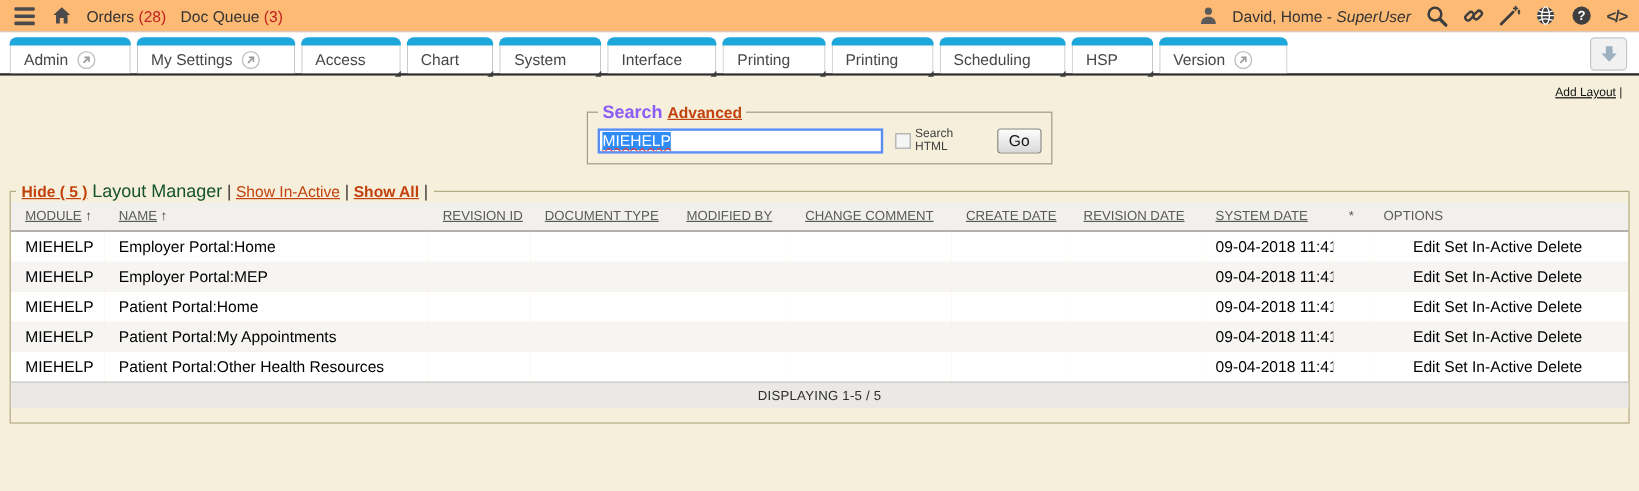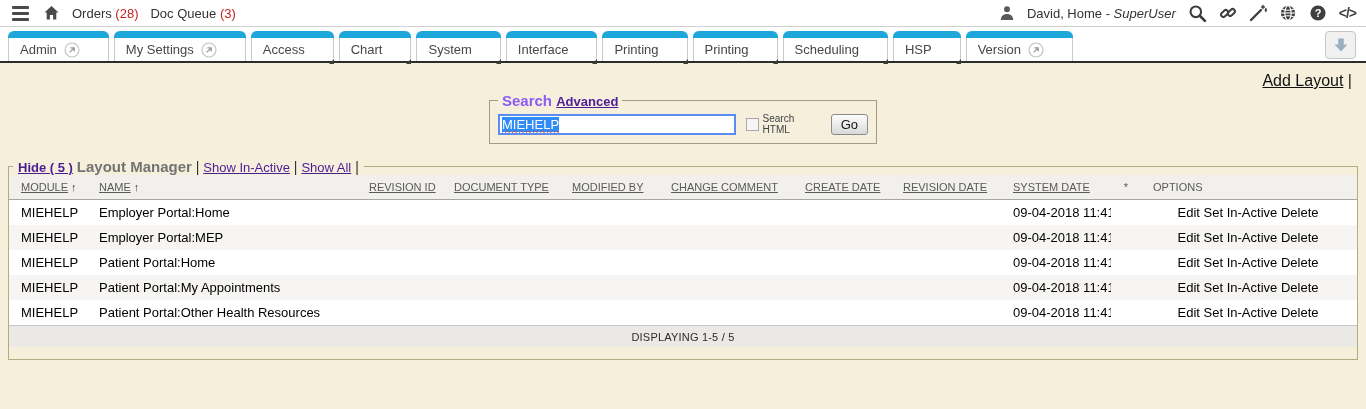--- a/index.html
+++ b/index.html
@@ -4,21 +4,21 @@
 <style>
   * { box-sizing: border-box; }
   html,body { margin:0; padding:0; }
   body {
     width:1366px; height:409px; overflow:hidden;
     font-family:"Liberation Sans", sans-serif;
     background:#f5efdc;
   }
   
   .topbar {
-    height:27px; background:#ffffff; border-bottom:1px solid #cfcfcf;
+    height:27px; background:#fdba74; border-bottom:1px solid #cfcfcf;
     display:flex; align-items:center; padding:0 10px; font-size:13px; color:#333;
   }
   .topbar .left, .topbar .right { display:flex; align-items:center; gap:12px; }
   .topbar .right { margin-left:auto; }
   .hamburger { display:flex; flex-direction:column; gap:3px; cursor:pointer; padding:2px 2px; }
   .hamburger span { display:block; width:17px; height:3px; background:#4a4a4a; border-radius:1px; }
   .nav-link { cursor:pointer; white-space:nowrap; }
   .count { color:#c32222; }
   .user-role { font-style:italic; }
   .tb-icon { display:inline-flex; align-items:center; cursor:pointer; }
@@ -44,48 +44,48 @@
     content:""; position:absolute; right:-1px; bottom:-3px;
     width:0; height:0; border-left:5px solid transparent; border-bottom:5px solid #3c3c3c;
   }
   .launch-icon { display:inline-flex; }
   .pulldown-btn {
     position:absolute; right:10px; top:4px; width:31px; height:28px;
     background:#f1f1f1; border:1px solid #c6c6c6; border-radius:4px;
     display:flex; align-items:center; justify-content:center; cursor:pointer;
   }
   
-  .add-layout-row { text-align:right; padding:9px 14px 2px 0; font-size:16px; color:#222; }
+  .add-layout-row { text-align:right; padding:9px 14px 2px 0; font-size:10px; color:#222; }
   .add-layout-row a { color:#111; text-decoration:underline; cursor:pointer; }
   
   fieldset { border:1px solid #a29b85; }
   .search-fs { width:388px; margin:0 auto; padding:2px 8px 8px 8px; }
   .search-fs legend { font-size:15px; padding:0 4px; }
   .lg-title { color:#8b5cf6; font-weight:bold; }
-  .lg-link { color:#4c1d95; font-weight:bold; text-decoration:underline; font-size:13px; cursor:pointer;text-align:center; }
+  .lg-link { color:#c2410c; font-weight:bold; text-decoration:underline; font-size:13px; cursor:pointer;text-align:center; }
   .search-body { display:flex; align-items:center; margin-top:2px; }
   .search-input {
     width:244px; height:21px; background:#fff; border:2px solid #5b8cf2;
     font-size:13px; line-height:17px; padding:0 2px; overflow:hidden; white-space:nowrap; cursor:text;
   }
   .sel-text {
     background:#2f8bf5; color:#fff;
     text-decoration:underline; text-decoration-style:wavy; text-decoration-color:#e04040; text-decoration-thickness:1px;
   }
   .checkbox { width:13px; height:13px; background:#f5f5f5; border:1px solid #a9a9a9; margin:0 4px 0 10px; cursor:pointer; }
   .cb-label { font-size:10px; color:#404040; }
   .go-btn {
     margin-left:8px; font-size:13px; color:#111; padding:2px 9px;
     background:linear-gradient(#fdfdfd,#d9d9d9); border:1px solid #8b8b8b; border-radius:3px; cursor:pointer;
     font-family:"Liberation Sans", sans-serif;
   }
   
   .lm-fs { margin:14px 8px 0 8px; padding:0 0 12px 0; border:1px solid #b5aa82; }
   .lm-fs legend { margin-left:4px; padding:0 5px; font-size:14px; white-space:nowrap; }
-  .lm-title { color:#737373; font-weight:bold; font-size:15px; }
+  .lm-title { color:#14532d; font-weight:normal; font-size:15px; }
   .sep { color:#333; }
   
   table { width:100%; border-collapse:collapse; table-layout:fixed; }
   th, td { text-align:left; padding:5px 2px 5px 12px; overflow:hidden; white-space:nowrap; }
   th {
     font-size:11px; font-weight:normal; color:#5a5a5a;
     background:#f1f0ed; border-bottom:1px solid #a6a6a6; padding-top:6px; padding-bottom:6px;
   }
   .th-link { text-decoration:underline; cursor:pointer; }
   .sort-icon { color:#3a3a3a; font-size:11px; margin-left:3px; }
@@ -263,21 +263,21 @@
   </div>
 </fieldset>
 
 <fieldset class="lm-fs">
   <legend>
     <a class="lg-link">Hide ( 5 )</a>
     <span class="lm-title">Layout Manager</span>
     <span class="sep">|</span>
     <a class="lg-link" style="font-weight:normal;">Show In-Active</a>
     <span class="sep">|</span>
-    <a class="lg-link" style="font-weight:normal;">Show All</a>
+    <a class="lg-link" style="font-weight:bold;">Show All</a>
     <span class="sep">|</span>
   </legend>
 
   <table>
     <colgroup>
       <col style="width:78px">
         <col style="width:270px">
         <col style="width:85px">
         <col style="width:118px">
       <col style="width:99px">

